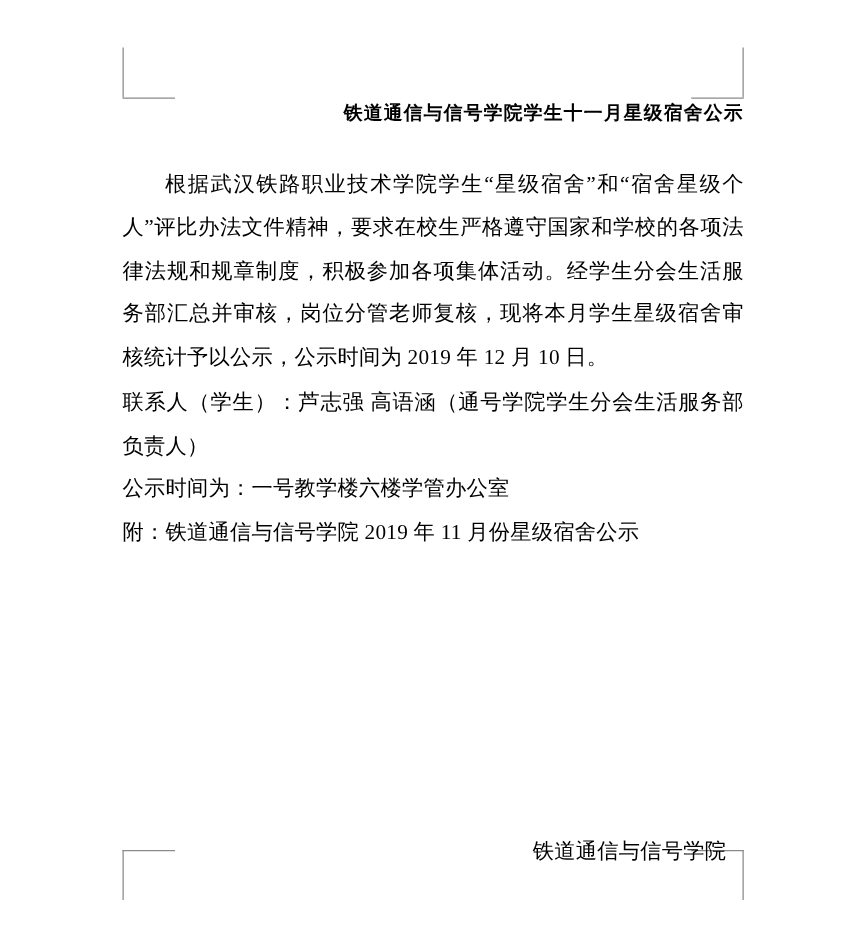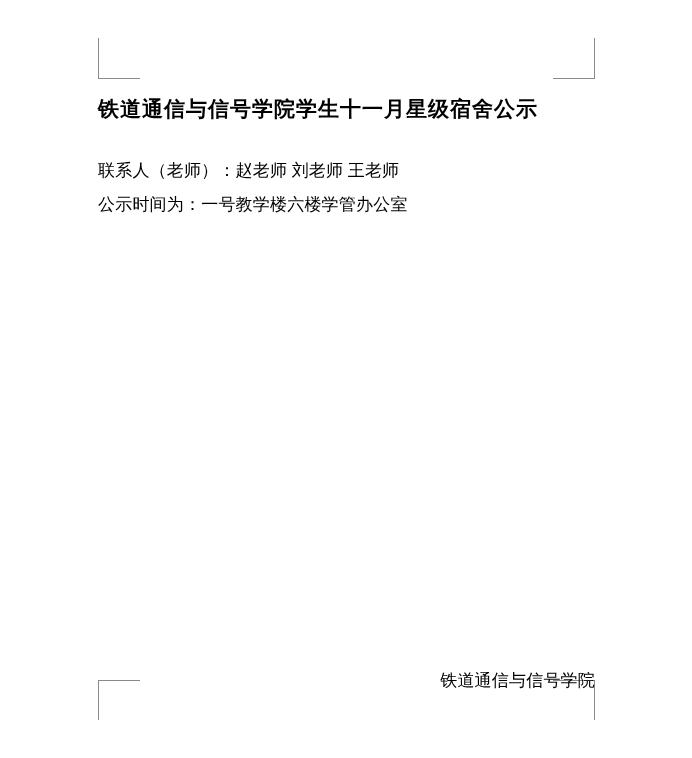--- a/index.html
+++ b/index.html
@@ -37,25 +37,25 @@
   .crop-br-h { left: 553px; top: 680px; width: 42px; height: 1px; }
 
   .content {
     position: absolute;
     left: 98px;
     top: 78px;
     width: 497px;
   }
 
   .doc-title {
-    text-align: left;
-    font-size: 21px;
+    text-align: right;
+    font-size: 15px;
     font-weight: bold;
     letter-spacing: 1px;
-    margin-top: 16px;
+    margin-top: 2px;
     margin-bottom: 28px;
     line-height: 1.5;
     font-family: "Liberation Serif", "DejaVu Serif", serif;
   }
 
   .body-para {
     font-size: 17px;
     line-height: 2.03;
     text-align: justify;
     text-justify: inter-ideograph;
@@ -68,21 +68,21 @@
     font-size: 17px;
     line-height: 2.03;
     margin: 0;
     letter-spacing: 0.2px;
     text-align: justify;
     text-justify: inter-ideograph;
   }
 
   .sign-block {
     position: absolute;
-    left: 98px;
+    left: 84px;
     top: 664px;
     width: 497px;
     text-align: right;
     padding-right: 4px;
   }
   .sign-line {
     font-size: 17px;
     line-height: 2.0;
     letter-spacing: 0.2px;
   }
@@ -101,28 +101,30 @@
   <div class="crop crop-tr-h"></div>
   <div class="crop crop-bl-v"></div>
   <div class="crop crop-bl-h"></div>
   <div class="crop crop-br-v"></div>
   <div class="crop crop-br-h"></div>
 
   <div class="content">
 
     <h1 class="doc-title">铁道通信与信号学院学生十一月星级宿舍公示</h1>
 
+    <p class="body-para">根据武汉铁路职业技术学院学生“星级宿舍”和“宿舍星级个人”评比办法文件精神，要求在校生严格遵守国家和学校的各项法律法规和规章制度，积极参加各项集体活动。经学生分会生活服务部汇总并审核，岗位分管老师复核，现将本月学生星级宿舍审核统计予以公示，公示时间为 2019 年 12 月 10 日。</p>
+
+    <p class="line">联系人（学生）：芦志强 高语涵（通号学院学生分会生活服务部负责人）</p>
 
 
-
-    <p class="line">联系人（老师）：赵老师 刘老师 王老师</p>
 
 
     <p class="line">公示时间为：一号教学楼六楼学管办公室</p>
 
+    <p class="line">附：铁道通信与信号学院 2019 年 11 月份星级宿舍公示</p>
 
   </div>
 
   <div class="sign-block">
     <div class="sign-line">铁道通信与信号学院</div>
   </div>
 
 </div>
 
 </body></html>

